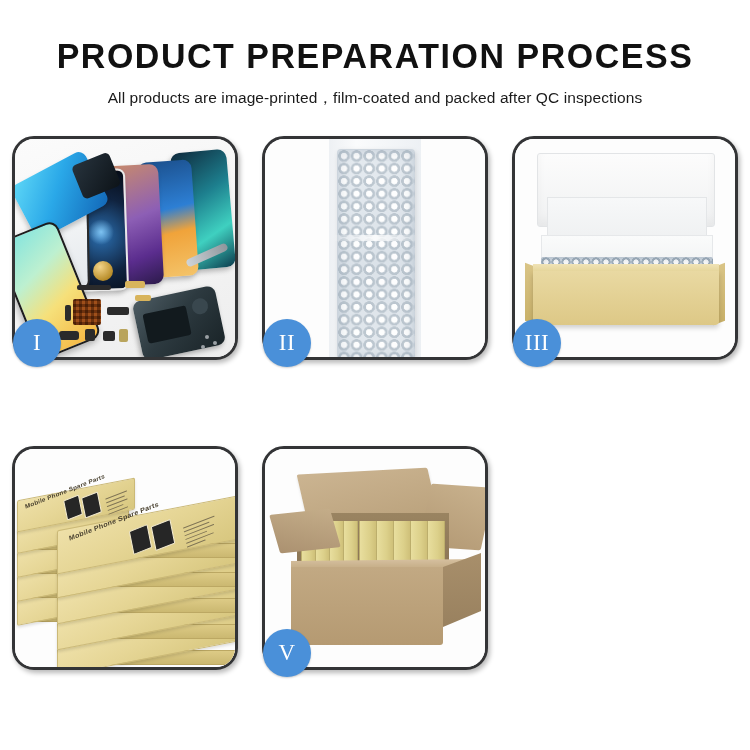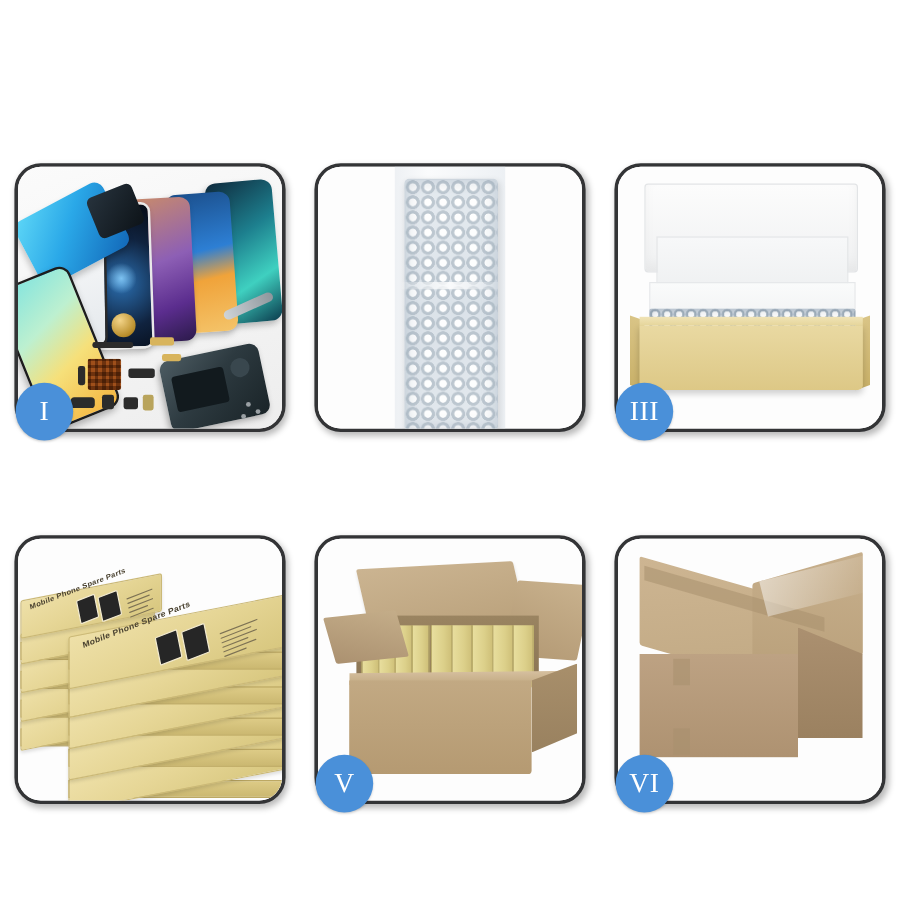--- a/index.html
+++ b/index.html
@@ -222,20 +222,24 @@
   .tape-f2{left:46px;top:158px;width:14px;height:22px;}
   .sheen{position:absolute;left:120px;top:24px;width:92px;height:30px;
     background:linear-gradient(120deg,rgba(255,255,255,.5),rgba(255,255,255,0));
     transform:rotate(-14deg);}
 </style>
 </head>
 <body>
 
 <div class="page">
 
+  <div class="header">
+    <h1 class="title">PRODUCT PREPARATION PROCESS</h1>
+    <p class="subtitle">All products are image-printed，film-coated and packed after QC inspections</p>
+  </div>
 
   <div class="grid">
 
     <div class="panel">
       <div class="stage p1">
         <div class="phone ph-teal"></div>
         <div class="phone ph-orange"></div>
         <div class="phone ph-purple"></div>
         <div class="phone ph-dark"></div>
         <div class="phone ph-glass"></div>
@@ -260,20 +264,21 @@
       </div>
       <div class="badge">I</div>
     </div>
 
     <div class="panel">
       <div class="stage p2">
         <div class="wrap-sheet"></div>
         <div class="bubbles"></div>
         <div class="bub-seam" style="top:96px;"></div>
       </div>
+      <div class="badge">II</div>
     </div>
 
     <div class="panel">
       <div class="stage p3">
         <div class="lid-back"></div>
         <div class="lid-inner"></div>
         <div class="foam"></div>
         <div class="box3-left"></div>
         <div class="box3-right"></div>
         <div class="bub-fill"></div>
@@ -371,28 +376,15 @@
           <div class="ib" style="left:126px;width:16px;top:-4px;height:56px;"></div>
         </div>
         <div class="flap-left"></div>
         <div class="c5-rimfix"></div>
         <div class="c5-side"></div>
         <div class="c5-front"></div>
       </div>
       <div class="badge">V</div>
     </div>
 
-    <div class="panel">
-      <div class="stage p6">
-        <div class="c6-top"></div>
-        <div class="c6-top2"></div>
-        <div class="tape tape-top"></div>
-        <div class="c6-side"></div>
-        <div class="c6-front"></div>
-        <div class="tape tape-f1"></div>
-        <div class="tape tape-f2"></div>
-        <div class="sheen"></div>
-      </div>
-      <div class="badge">VI</div>
-    </div>
 
   </div>
 </div>
 
 </body></html>

